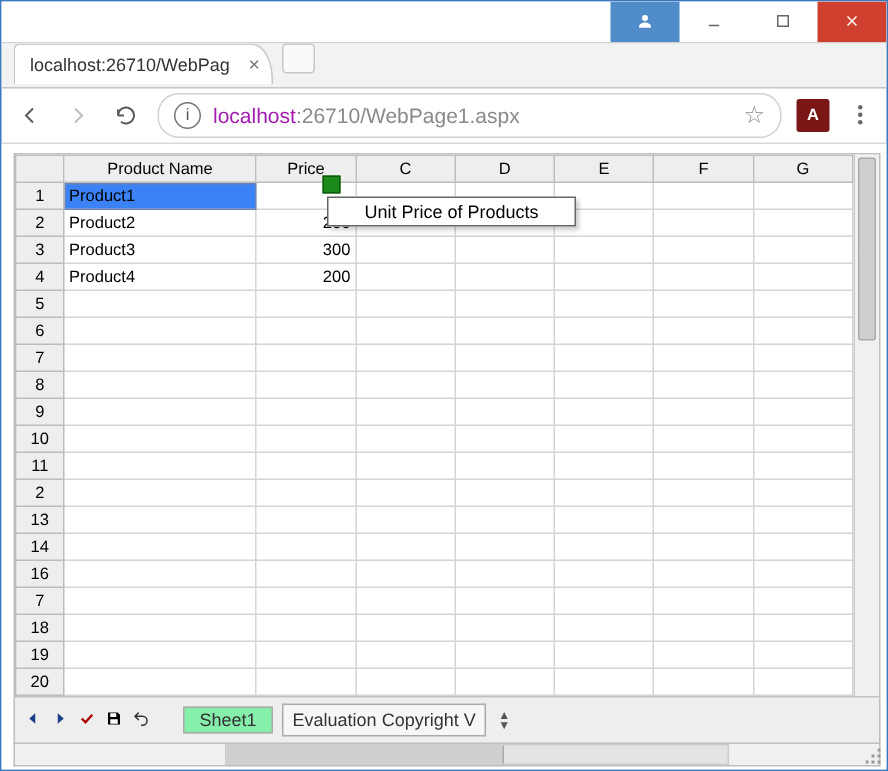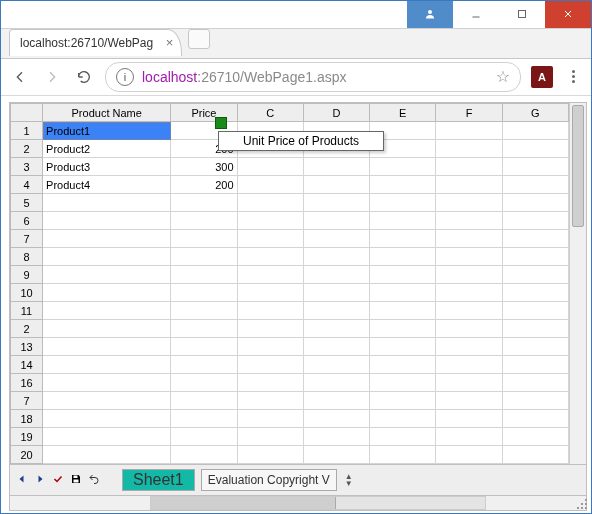--- a/index.html
+++ b/index.html
@@ -46,21 +46,21 @@
   th.active{background:#f7e6bd}
   .vscroll{width:16px;background:#f0f0f0;border-left:1px solid #ccc}
   .vscroll .thumb{margin:2px;height:120px;background:#cfcfcf;border:1px solid #aaa;border-radius:2px}
   
   .comment-marker{position:absolute;width:10px;height:10px;background:#1a8a1a;border:1px solid #0d5c0d}
   .tooltip{position:absolute;background:#fff;border:1px solid #666;padding:2px 24px;font-size:12px;white-space:nowrap;box-shadow:2px 2px 3px rgba(0,0,0,.2)}
   
   .bottom{height:30px;border:1px solid #bfbfbf;border-top:none;background:#eee;display:flex;align-items:center;padding:0 6px;gap:6px;font-size:12px;color:#333}
   .bottom .ico{color:#1b3f8b}
   .bottom .ico svg{width:12px;height:12px}
-  .sheet-tab{background:#14b8a6;border:1px solid #aaa;padding:1px 10px;font-size:16px}
+  .sheet-tab{background:#86efac;border:1px solid #aaa;padding:1px 10px;font-size:12px}
   .eval{border:1px solid #aaa;background:#f7f7f7;padding:3px 6px;max-width:160px;overflow:hidden;white-space:nowrap}
   .spin{display:flex;flex-direction:column;margin-left:2px}
   .spin span{font-size:8px;line-height:7px;color:#555}
   .hscroll{height:14px;border:1px solid #bfbfbf;border-top:none;background:#f0f0f0;display:flex;align-items:center;padding:0 100px 0 140px}
   .hscroll .track{flex:1;height:12px;background:#e4e4e4;border:1px solid #ccc;position:relative}
   .hscroll .thumb{position:absolute;left:0;top:0;bottom:0;width:55%;background:#cfcfcf;border-right:1px solid #aaa}
   
   .grip{position:absolute;right:2px;bottom:2px;width:12px;height:12px}
   .grip svg{width:12px;height:12px}
 </style>

